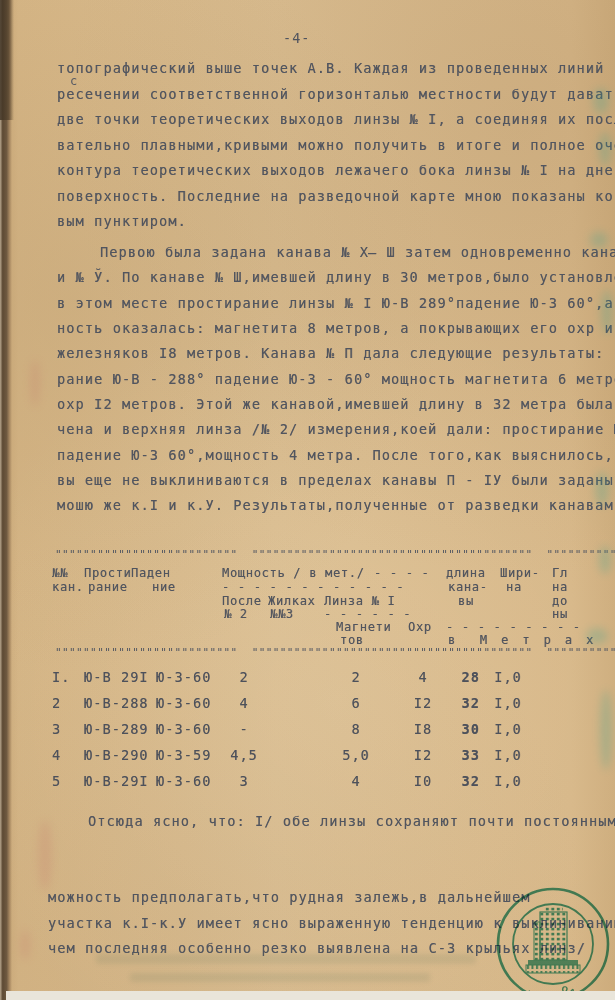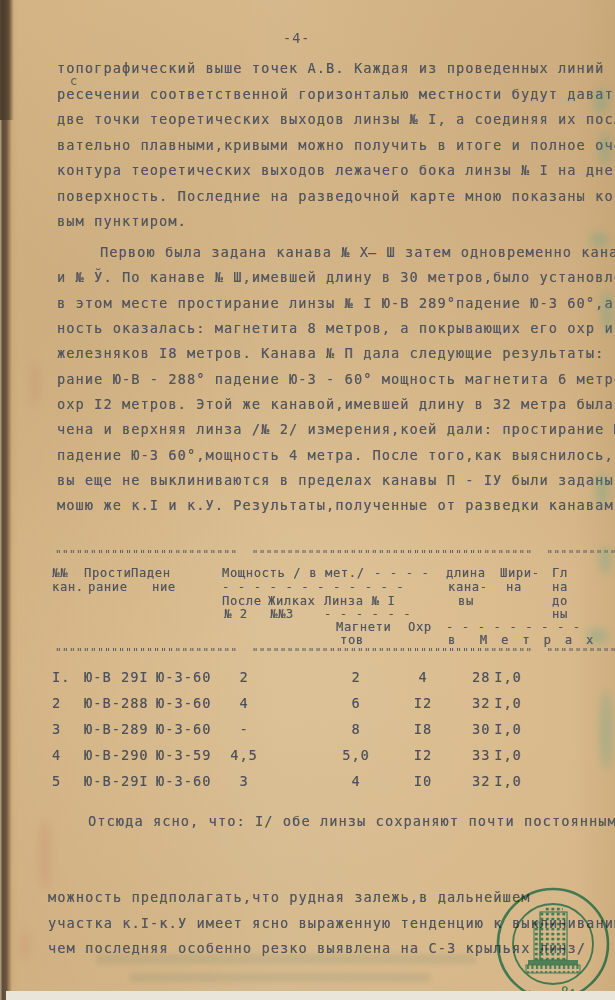--- a/index.html
+++ b/index.html
@@ -29,21 +29,21 @@
     font-size:11px;letter-spacing:0.4px;color:#545862;}
   .row{position:absolute;left:0;width:615px;height:20px;}
   .cell{position:absolute;white-space:pre;font-size:13.5px;letter-spacing:1.1px;
     color:#4d515b;text-shadow:0.3px 0.3px 0.5px rgba(72,76,90,0.5);}
   .c0{left:52px;width:30px;}
   .c1{left:84px;}
   .c2{left:156px;}
   .c3{left:224px;width:40px;text-align:center;}
   .c4{left:338px;width:36px;text-align:center;}
   .c5{left:406px;width:34px;text-align:center;}
-  .c6{left:472px;width:34px;text-align:left;}
+  .c6{left:446px;width:34px;text-align:right;font-weight:bold;}
   .c7{left:490px;width:36px;text-align:center;}
   .pagenum{position:absolute;left:283px;top:30px;font-size:13.5px;letter-spacing:1px;color:#50545e;}
   .correction{position:absolute;left:70px;top:74px;font-size:12px;color:#565a64;}
   .units{letter-spacing:3.4px;}
   .smudge{position:absolute;border-radius:50%;filter:blur(4px);pointer-events:none;}
   .smudge.teal{background:#3fa18e;opacity:0.26;}
   .smudge.pink{background:#c4796b;opacity:0.22;}
   .ghost{position:absolute;filter:blur(2.5px);background:#4e6b52;opacity:0.12;border-radius:3px;pointer-events:none;}
   .stamp-svg{position:absolute;left:490px;top:882px;mix-blend-mode:multiply;opacity:0.92;}
 </style>

